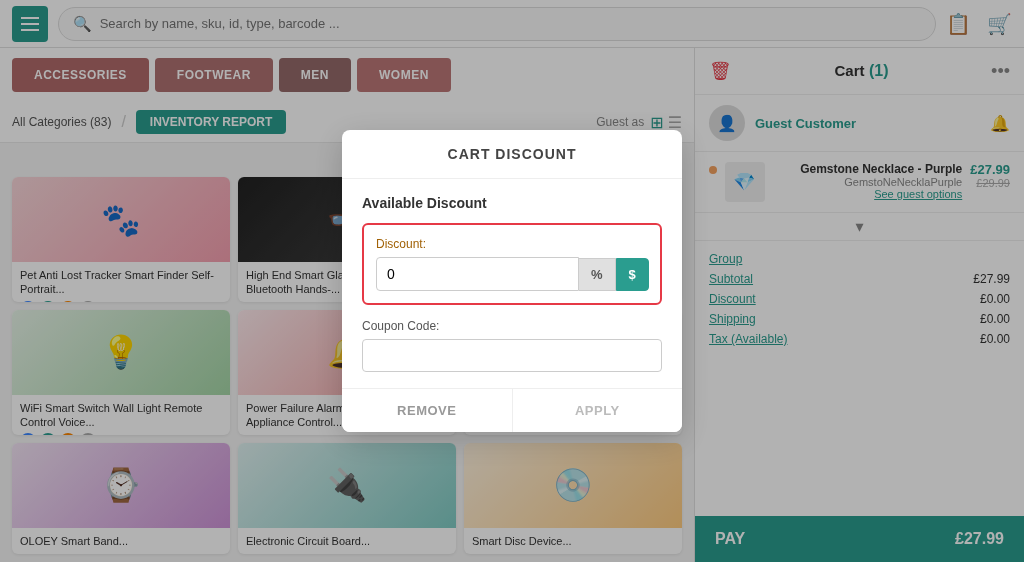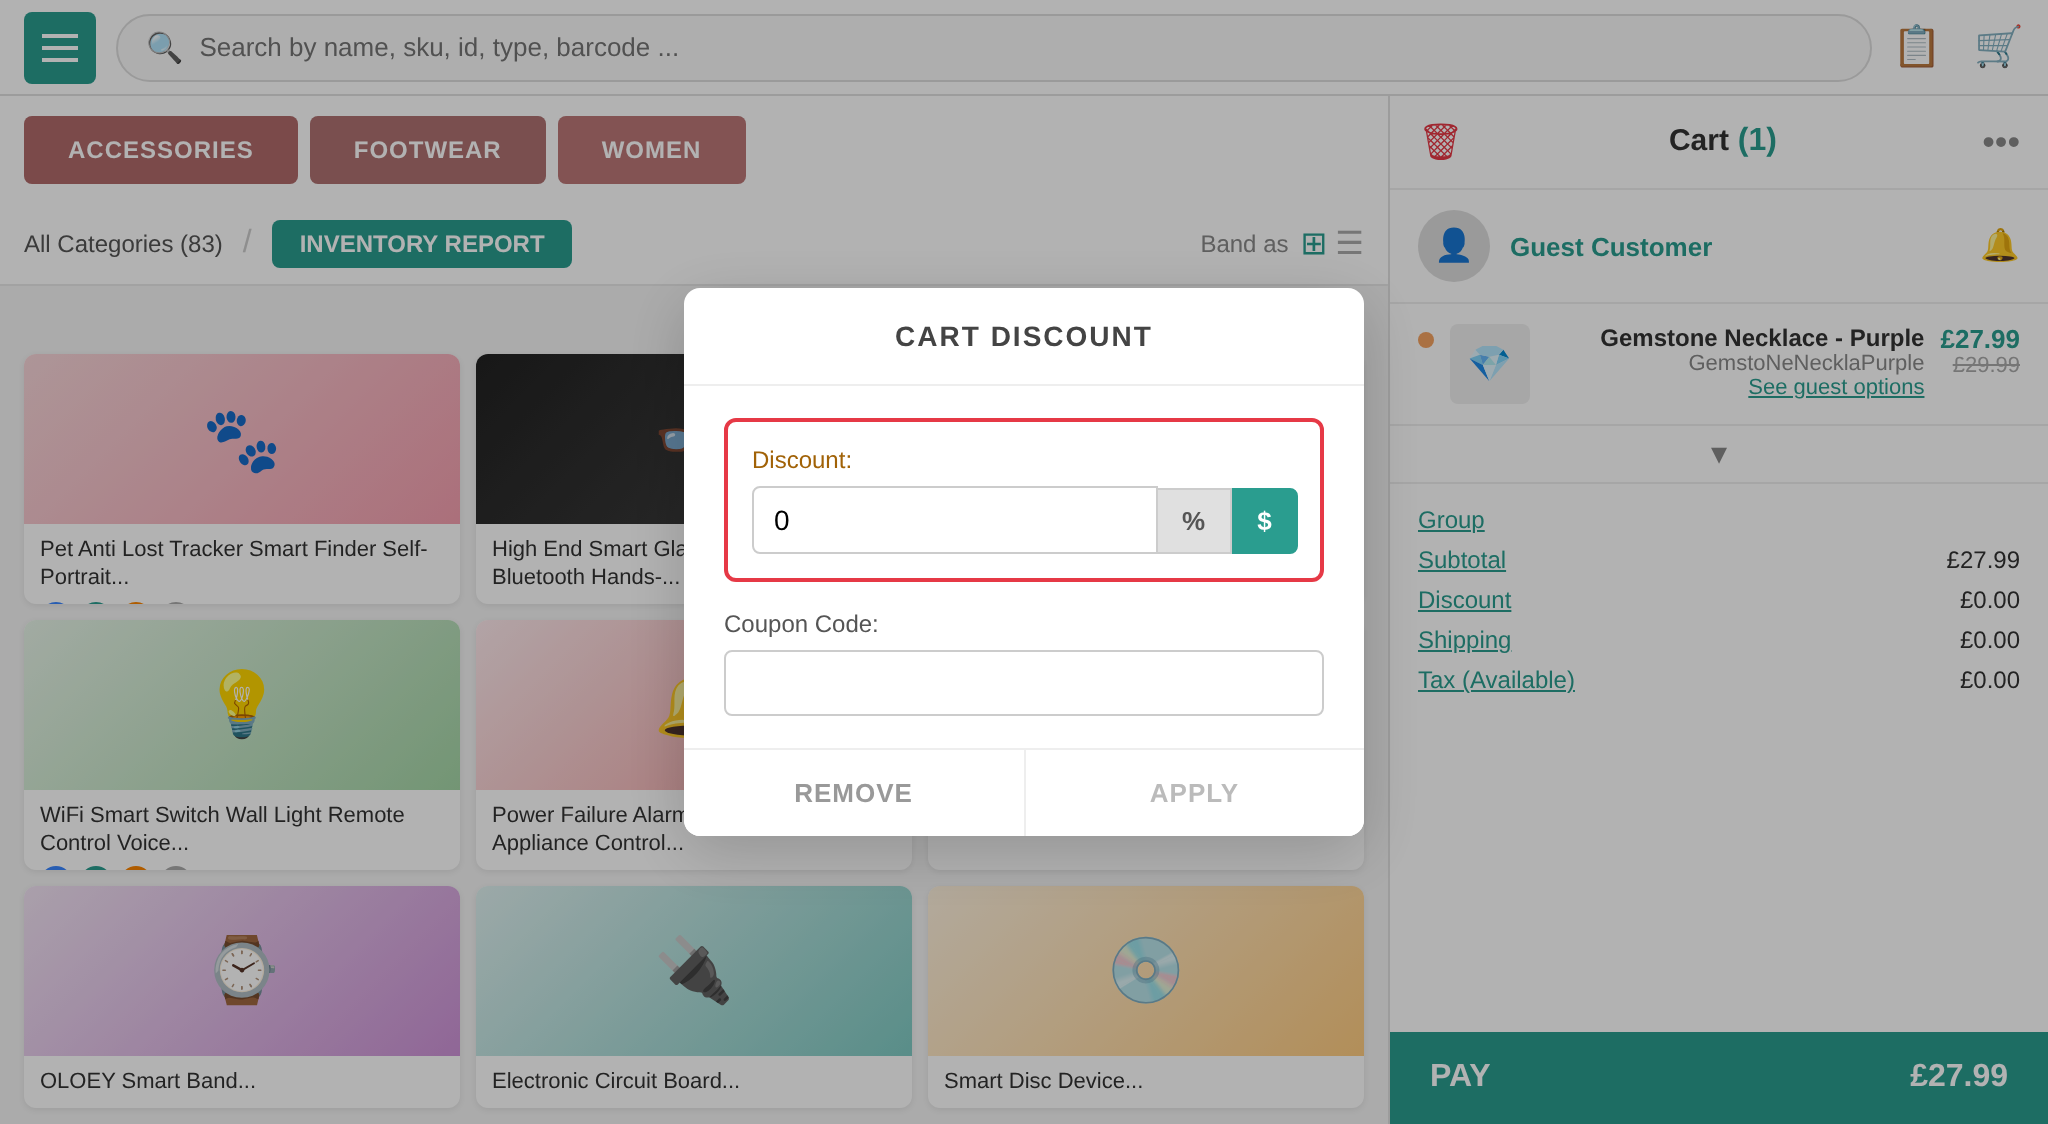--- a/index.html
+++ b/index.html
@@ -206,31 +206,34 @@
 
   <div class="left-panel">
 
     <div class="category-tabs">
       <button class="cat-btn accessories">
         <span>ACCESSORIES</span>
       </button>
       <button class="cat-btn footwear">
         <span>FOOTWEAR</span>
       </button>
+      <button class="cat-btn men">
+        <span>MEN</span>
+      </button>
       <button class="cat-btn women">
         <span>WOMEN</span>
       </button>
     </div>
 
     <div class="filter-bar">
       <span class="all-categories">All Categories (83)</span>
       <span class="separator">/</span>
       <button class="inventory-btn">INVENTORY REPORT</button>
       <div class="view-as">
-        <span>Band as</span>
+        <span>Guest as</span>
         <div class="view-icons">
           <span class="view-icon active">⊞</span>
           <span class="view-icon">☰</span>
         </div>
       </div>
     </div>
 
     <div class="collapse-arrow">▲</div>
 
     <div class="product-grid">
@@ -395,20 +398,21 @@
       <span>£27.99</span>
     </button>
   </div>
 
 </div>
 
 <div class="modal-overlay">
   <div class="modal">
     <div class="modal-title">CART DISCOUNT</div>
     <div class="modal-body">
+      <div class="modal-section-title">Available Discount</div>
 
       <div class="discount-box">
         <div class="discount-label">Discount:</div>
         <div class="discount-row">
           <input class="discount-input" type="text" value="0" style="">
           <button class="discount-pct-btn">%</button>
           <button class="discount-dollar-btn">$</button>
         </div>
       </div>
 

